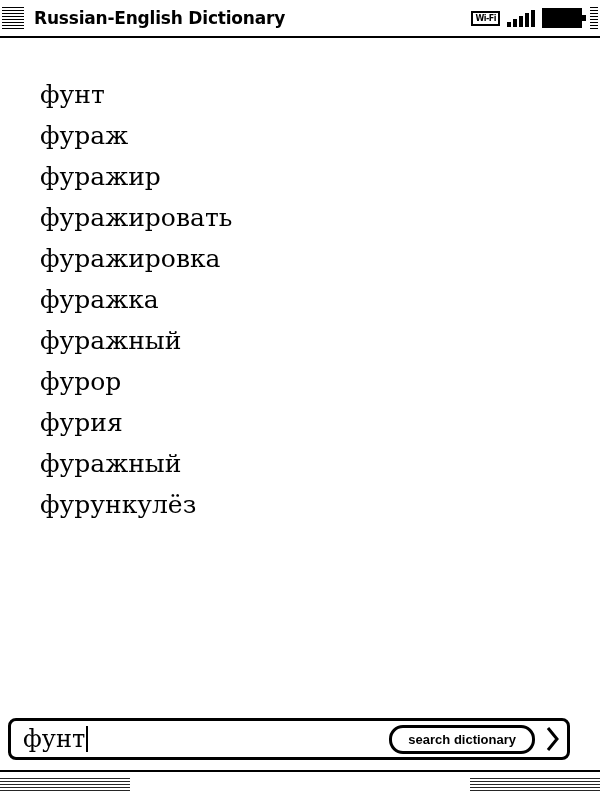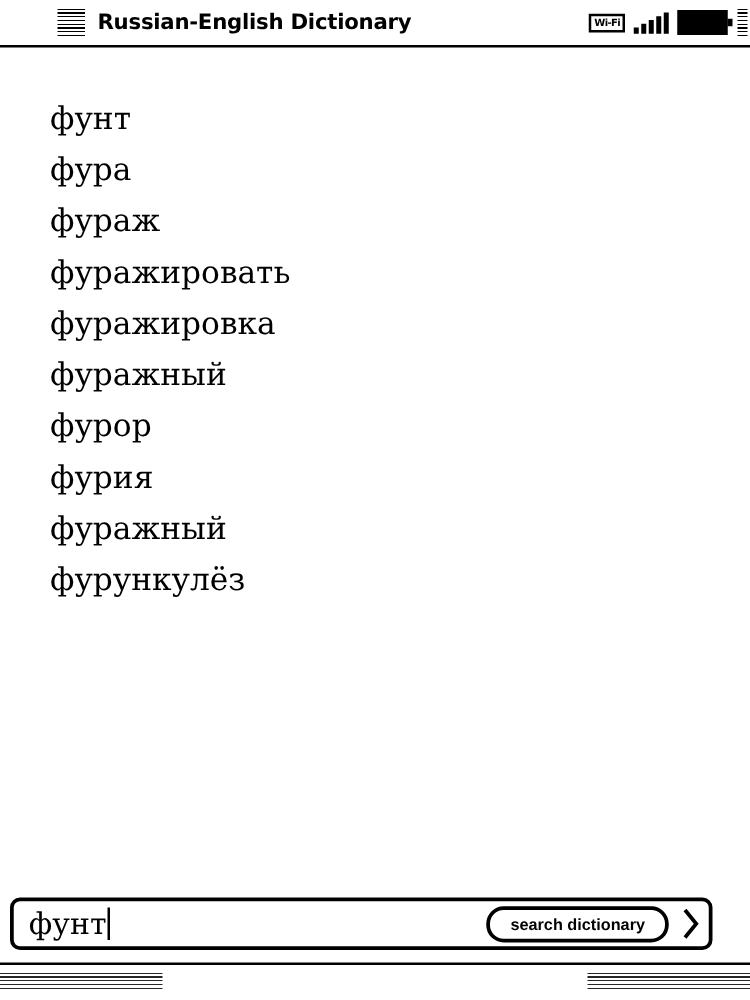--- a/index.html
+++ b/index.html
@@ -19,21 +19,20 @@
   .titlebar {
     position: absolute;
     top: 0; left: 0;
     width: 600px;
     height: 38px;
     background: #ffffff;
     border-bottom: 2px solid #000000;
     box-sizing: border-box;
     display: flex;
     align-items: center;
-    padding-left: 44px;
   }
   .titlebar-hatch-left,
   .titlebar-hatch-right {
     height: 22px;
     background: repeating-linear-gradient(
       to bottom,
       #000 0px, #000 1px,
       #fff 1px, #fff 3px
     );
     flex: 0 0 auto;
@@ -230,24 +229,25 @@
         <i></i>
         <i></i>
     </div>
     <div class="battery-icon"></div>
   </div>
   <div class="titlebar-hatch-right"></div>
 </div>
 
 <div class="wordlist">
   <div class="word-item">фунт</div>
-  <div class="word-item">фура</div>
   <div class="word-item">фураж</div>
+  <div class="word-item">фуражир</div>
   <div class="word-item">фуражировать</div>
   <div class="word-item">фуражировка</div>
+  <div class="word-item">фуражка</div>
   <div class="word-item">фуражный</div>
   <div class="word-item">фурор</div>
   <div class="word-item">фурия</div>
   <div class="word-item">фуражный</div>
   <div class="word-item">фурункулёз</div>
 </div>
 
 <div class="searchbar">
   <div class="search-input-wrap">
     <span class="search-value">фунт</span>

